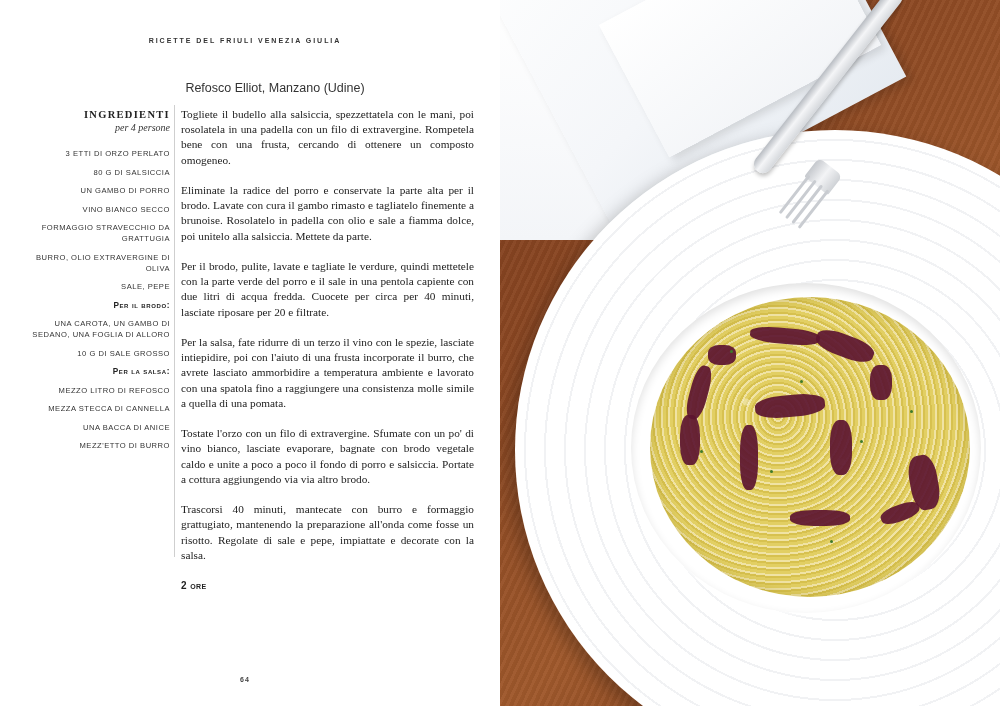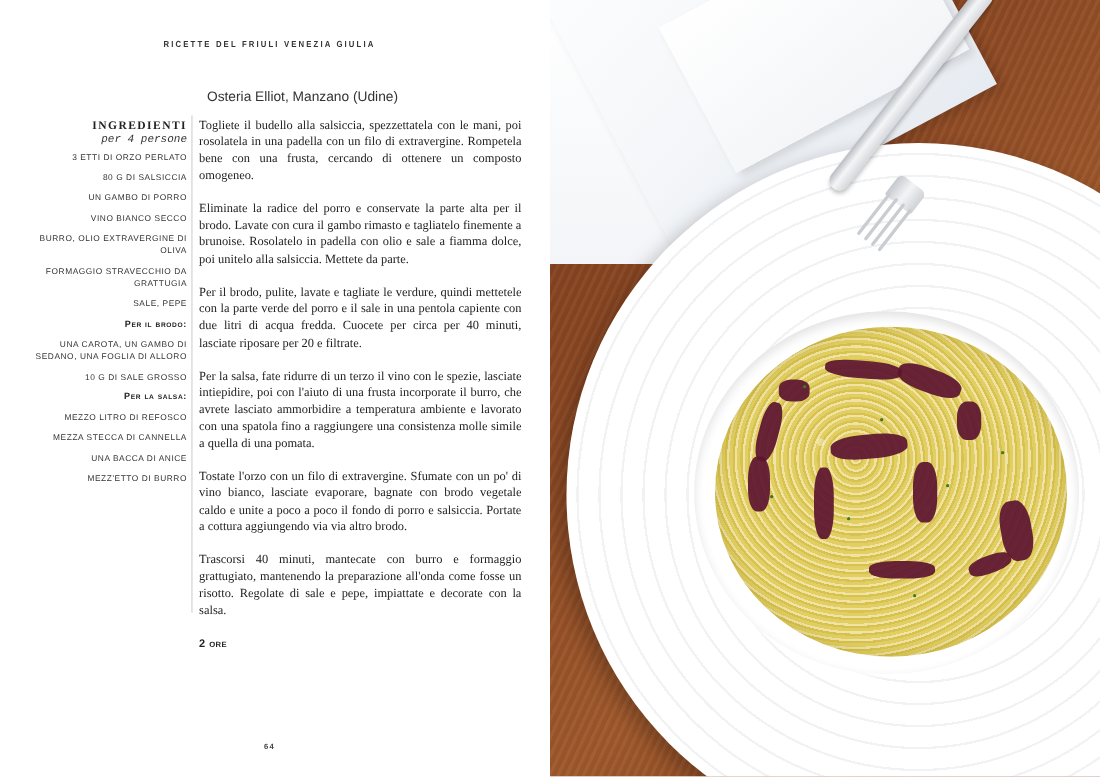--- a/index.html
+++ b/index.html
@@ -29,22 +29,22 @@
 
   .ingredients {
     position: absolute; top: 108px; left: 30px; width: 140px; text-align: right;
     font-family: "Liberation Sans", sans-serif;
   }
   .ing-heading {
     font-family: "Liberation Serif", serif; font-weight: bold; font-size: 10.5px;
     letter-spacing: 1.3px; color: #222; line-height: 13px;
   }
   .ing-sub {
-    font-family: Liberation Mono, monospace; font-style: italic; font-size: 10px;
-    color: #333; line-height: 13px; margin-bottom: 3px;
+    font-family: Liberation Serif, serif; font-style: italic; font-size: 10px;
+    color: #333; line-height: 13px; margin-bottom: 14px;
   }
   .ing-item {
     font-size: 7.6px; letter-spacing: 0.5px; text-transform: uppercase; color: #333;
     line-height: 11px; margin-bottom: 7.5px;
   }
   .ing-group {
     font-size: 8.2px; font-weight: bold; letter-spacing: 0.6px; color: #222;
     line-height: 11px; margin-bottom: 7.5px; font-variant: small-caps; text-transform: none;
   }
 
@@ -138,31 +138,31 @@
   .fork-head .neck {
     position: absolute; top: 0; left: 4px; width: 30px; height: 24px;
     background: linear-gradient(90deg, #c5c8cd, #f3f4f6, #cfd2d6); border-radius: 6px 6px 2px 2px;
   }
 </style>
 </head>
 <body>
 
 <div class="page-left">
   <div class="running-head">RICETTE DEL FRIULI VENEZIA GIULIA</div>
-  <div class="recipe-source">Osteria Elliot, Manzano (Udine)</div>
+  <div class="recipe-source">Refosco Elliot, Manzano (Udine)</div>
 
   <div class="ingredients">
     <div class="ing-heading">INGREDIENTI</div>
     <div class="ing-sub">per 4 persone</div>
     <div class="ing-item">3 etti di orzo perlato</div>
     <div class="ing-item">80 g di salsiccia</div>
     <div class="ing-item">un gambo di porro</div>
     <div class="ing-item">vino bianco secco</div>
+    <div class="ing-item">formaggio stravecchio da grattugia</div>
     <div class="ing-item">burro, olio extravergine di oliva</div>
-    <div class="ing-item">formaggio stravecchio da grattugia</div>
     <div class="ing-item">sale, pepe</div>
     <div class="ing-group">Per il brodo:</div>
     <div class="ing-item">una carota, un gambo di sedano, una foglia di alloro</div>
     <div class="ing-item">10 g di sale grosso</div>
     <div class="ing-group">Per la salsa:</div>
     <div class="ing-item">mezzo litro di Refosco</div>
     <div class="ing-item">mezza stecca di cannella</div>
     <div class="ing-item">una bacca di anice</div>
     <div class="ing-item">mezz'etto di burro</div>
   </div>

